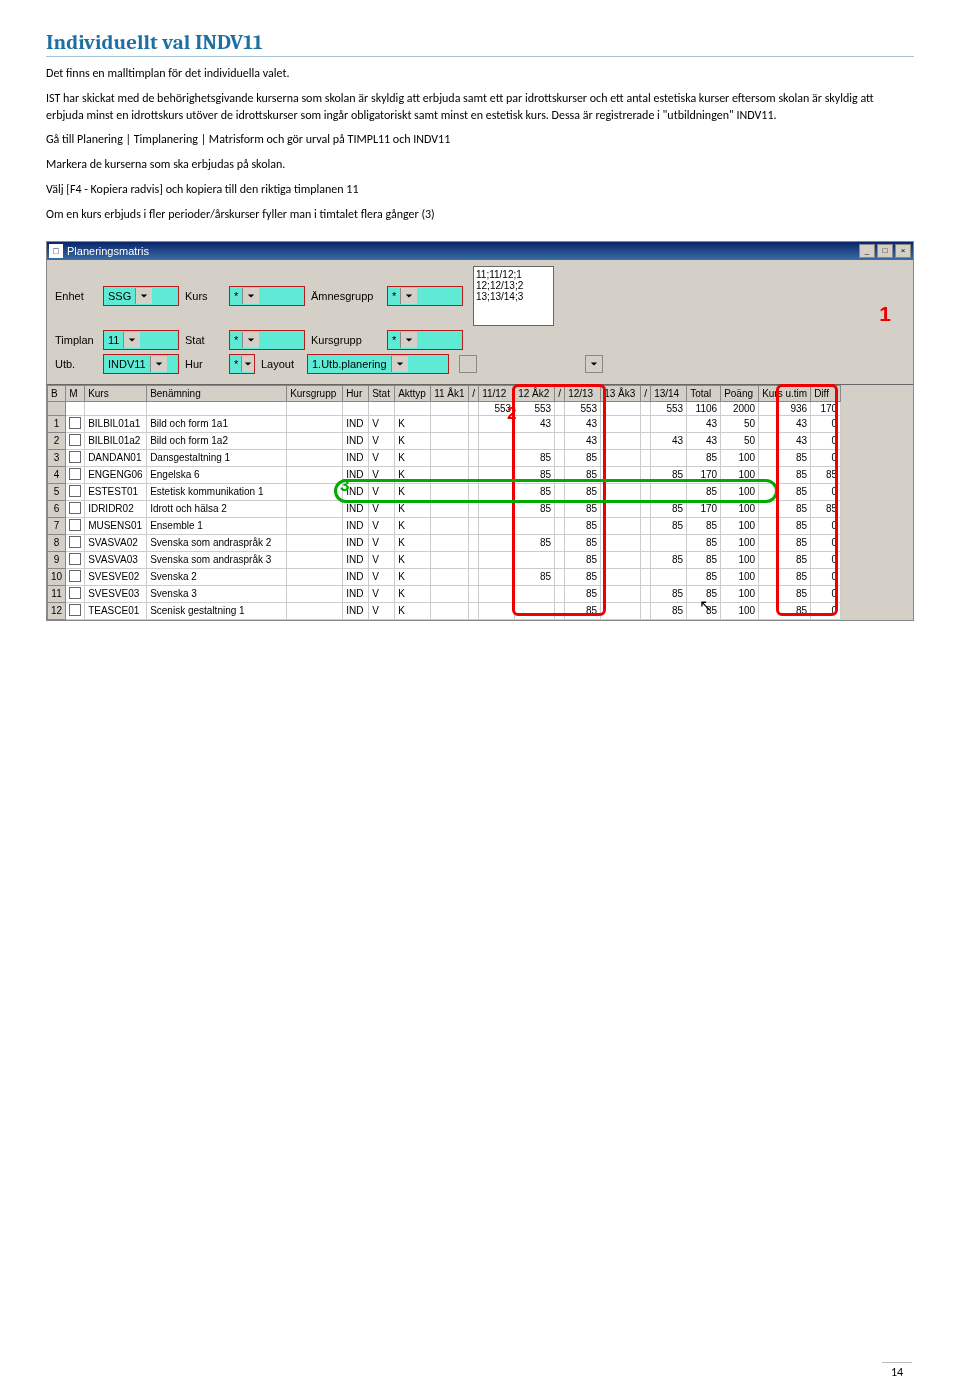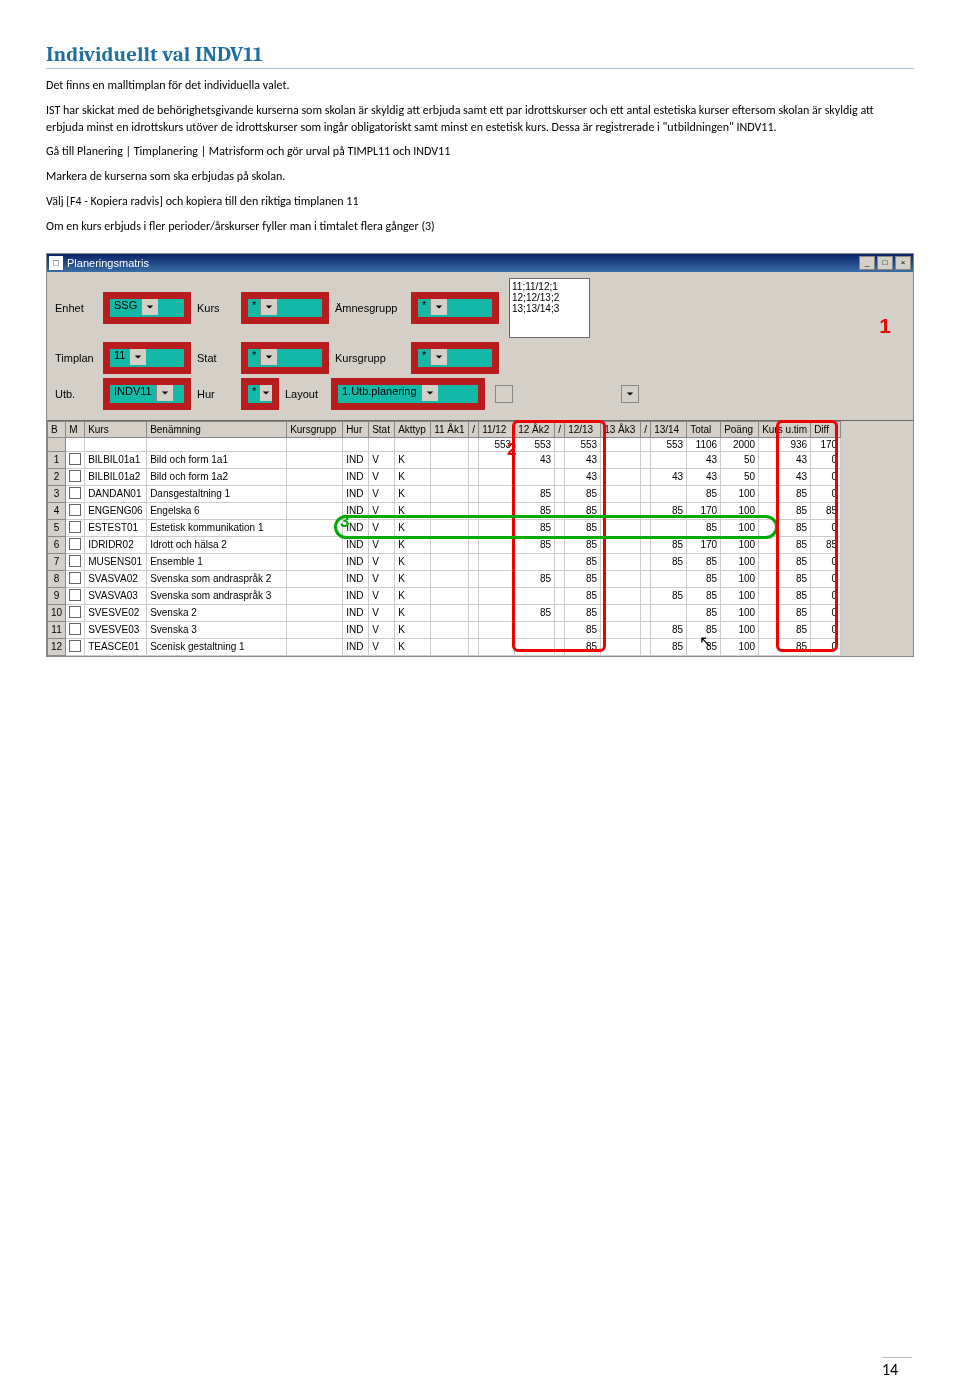--- a/index.html
+++ b/index.html
@@ -1,48 +1,48 @@
 <!DOCTYPE html>
 <html><head>
 <meta charset="utf-8">
 <style>
 html,body{margin:0;padding:0;font-family:Calibri,Arial,sans-serif;background:#fff;color:#000}
-.page{width:960px;min-height:1399px;margin:0 auto;padding:42px 46px 20px 46px;box-sizing:border-box;position:relative}
+.page{width:960px;min-height:1399px;margin:0 auto;padding:30px 46px 20px 46px;box-sizing:border-box;position:relative}
 h1{color:#1f6fa0;font-family:Cambria,Georgia,serif;font-size:21px;font-weight:bold;margin:0 0 8px 0;border-bottom:1px solid #a5c3d8;padding-bottom:2px}
 p{font-size:12px;line-height:1.4;margin:8px 0}
 .screenshot{margin-top:18px;border:1px solid #888;background:#d4d0c8;font-family:Tahoma,Arial,sans-serif;font-size:11px}
 .titlebar{background:linear-gradient(to bottom,#0a246a,#3a6ea5);color:#fff;display:flex;align-items:center;height:18px;padding:0 2px}
 .titlebar .ticon{width:14px;height:14px;background:#fff;margin-right:4px;display:flex;align-items:center;justify-content:center;color:#0a246a;font-size:9px;font-weight:bold}
 .titlebar .tspacer{flex:1}
 .winbtn{width:14px;height:12px;background:#d4d0c8;margin-left:2px;border:1px solid #888;display:flex;align-items:center;justify-content:center;font-size:8px;color:#000}
 .filters{padding:6px 8px;background:#d4d0c8}
 .filterrow{display:flex;align-items:center;margin-bottom:4px;gap:6px}
 .flabel{width:42px;font-size:11px}
 .flabel2{width:38px;font-size:11px}
-.dropdown{display:flex;align-items:flex-start;background:#14b8a6;border:7px solid #b91c1c;height:18px}
+.dropdown{display:flex;align-items:center;background:#5eead4;border:1px solid #b91c1c;height:18px}
 .dropdown .dval{padding:0 4px;font-size:11px;white-space:nowrap;overflow:hidden}
 .dbtn{width:16px;height:16px;background:#d4d0c8;border-left:1px solid #888;display:flex;align-items:center;justify-content:center}
 .dbtn svg{width:8px;height:8px}
 .listbox{background:#fff;border:1px solid #666;width:75px;height:54px;font-size:10px;padding:2px;margin-left:4px;overflow:hidden}
 .smallbtn{width:16px;height:16px;background:#d4d0c8;border:1px solid #888;margin-left:4px}
 .anno1{position:absolute;color:#e00;font-size:21px;font-weight:bold}
 .grid{border-top:1px solid #666;overflow-x:auto}
 table{border-collapse:collapse;background:#fff;font-size:10px;table-layout:fixed}
 th{background:#d4d0c8;border:1px solid #888;padding:2px 3px;font-weight:normal;text-align:left;white-space:nowrap;overflow:hidden}
 td{border:1px solid #ccc;padding:1px 3px;text-align:left;white-space:nowrap;overflow:hidden}
 td.num{text-align:right}
 td.rowhdr{background:#d4d0c8;border:1px solid #888;text-align:center}
 .redbox{position:absolute;border:3px solid #e00;border-radius:6px;pointer-events:none}
 .greenbox{position:absolute;border:3px solid #0a0;border-radius:14px;pointer-events:none}
 .redtxt{position:absolute;color:#e00;font-size:17px;font-weight:bold;pointer-events:none}
 .greentxt{position:absolute;color:#0a0;font-size:17px;font-weight:bold;pointer-events:none}
 .gridwrap{position:relative}
 .cursor{position:absolute;font-size:16px;color:#000;pointer-events:none}
 .sumrow td{font-weight:normal}
-.pgnum{position:absolute;bottom:20px;right:48px;font-size:16px;border-top:1px solid #bbb;width:30px;text-align:left;padding-top:2px}
+.pgnum{position:absolute;bottom:20px;right:48px;font-size:12px;border-top:1px solid #bbb;width:30px;text-align:center;padding-top:2px}
 .chk{width:10px;height:10px;border:1px solid #666;display:inline-block;background:#fff}
 </style>
 </head>
 <body>
 
 <div class="page">
   <h1>Individuellt val INDV11</h1>
   <p>Det finns en malltimplan för det individuella valet.</p>
   <p>IST har skickat med de behörighetsgivande kurserna som skolan är skyldig att erbjuda samt ett par idrottskurser och ett antal estetiska kurser eftersom skolan är skyldig att erbjuda minst en idrottskurs utöver de idrottskurser som ingår obligatoriskt samt minst en estetisk kurs. Dessa är registrerade i "utbildningen" INDV11.</p>
   <p>Gå till Planering | Timplanering | Matrisform och gör urval på TIMPL11 och INDV11</p>

